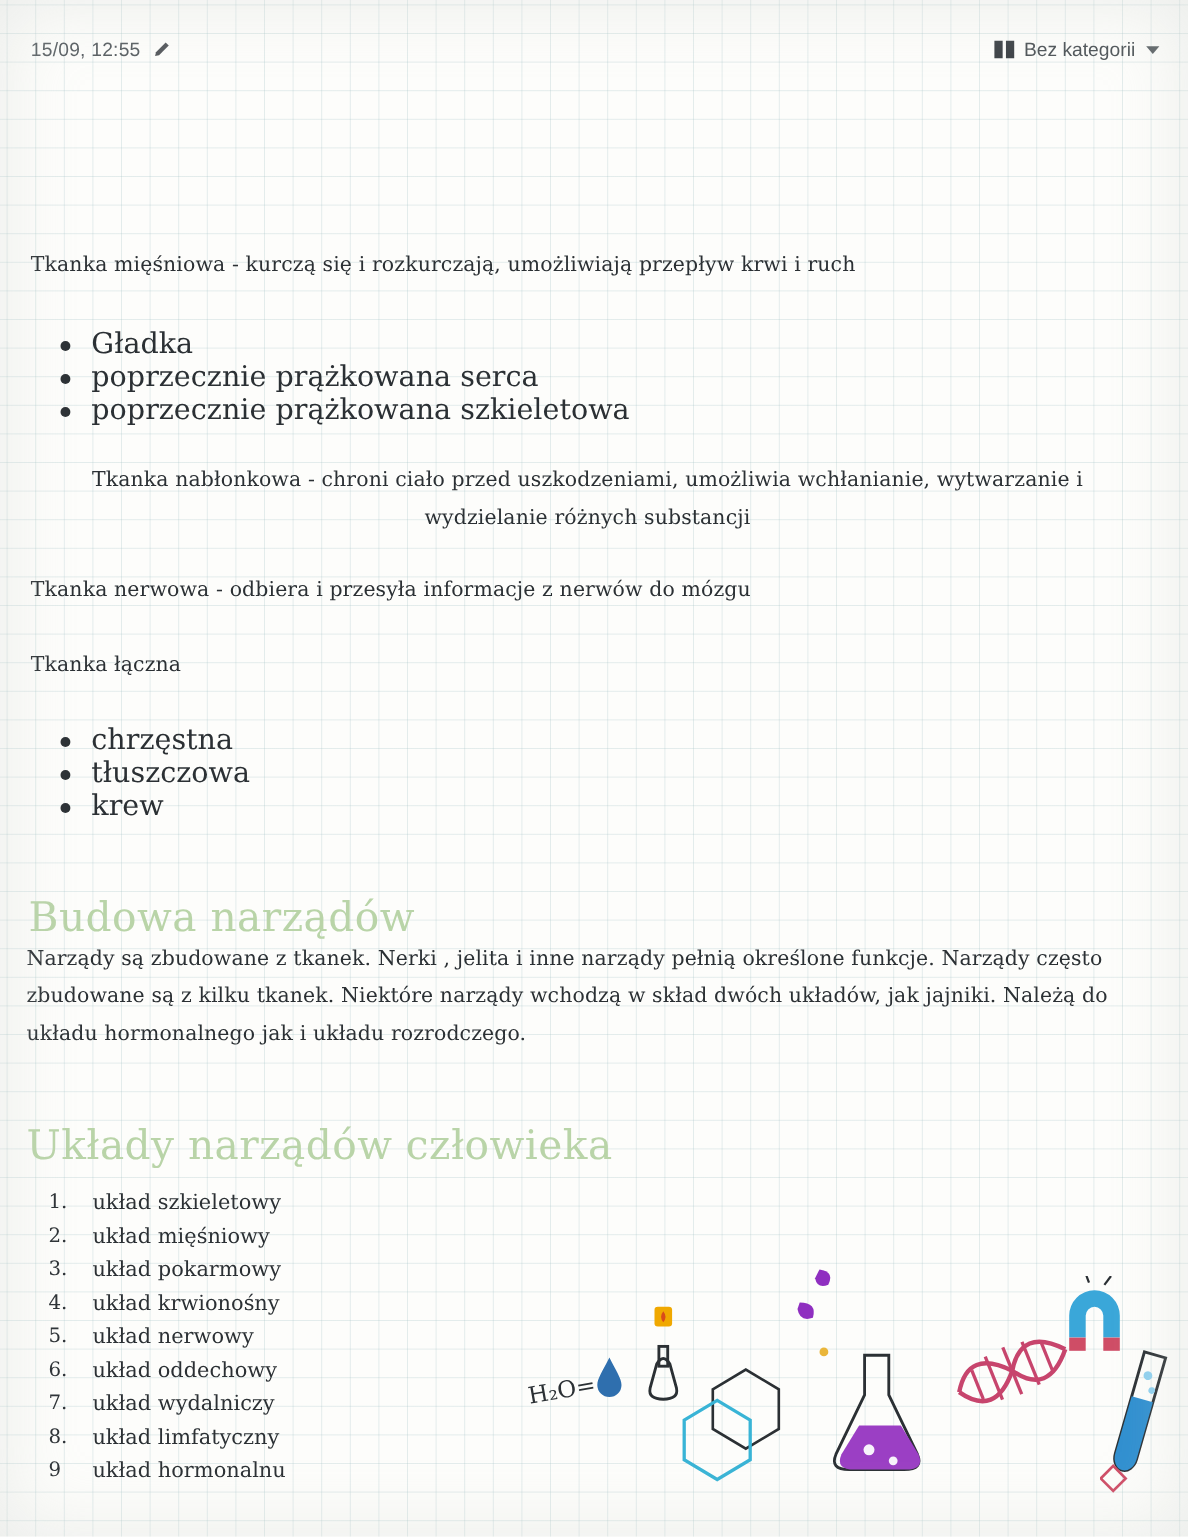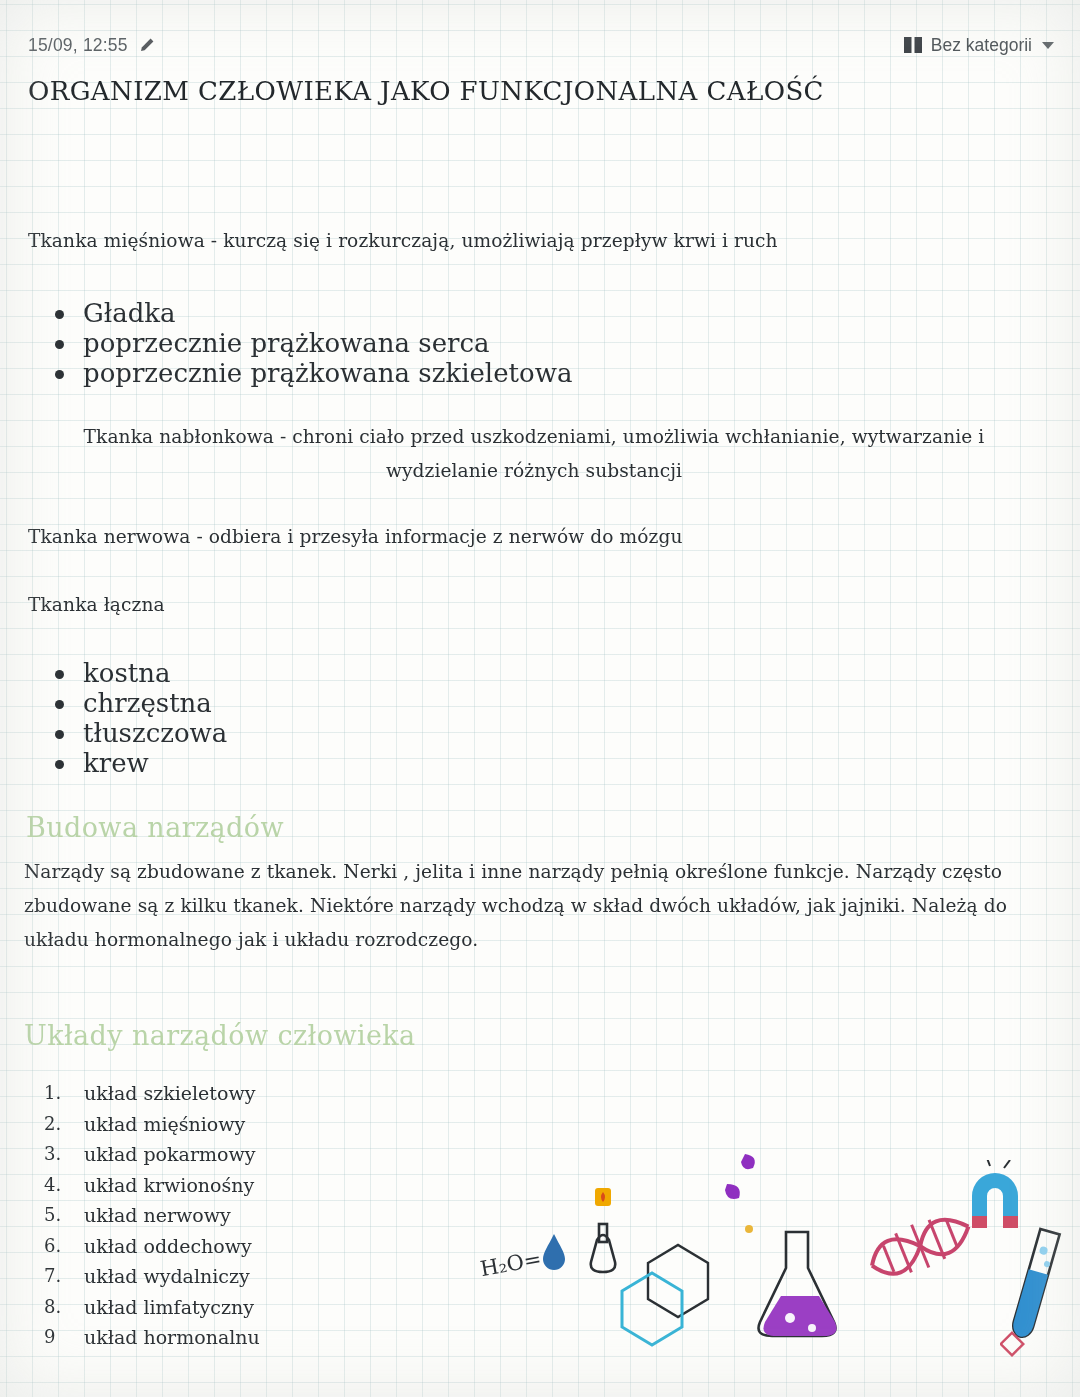--- a/index.html
+++ b/index.html
@@ -127,21 +127,21 @@
   .ol li .num {
     position: absolute;
     left: 20px;
     width: 28px;
     text-align: left;
     font-size: 18px;
   }
   .heading-green {
     position: absolute;
     font-family: "DejaVu Serif", serif;
-    font-size: 27px;
+    font-size: 37px;
     color: #b9d4a8;
     letter-spacing: .4px;
     white-space: nowrap;
   }
 
   
   .doodles {
     position: absolute;
     left: 470px;
     top: 1140px;
@@ -178,39 +178,37 @@
           <path d="M1 1h7.5v16H1z" fill="#3d4247"></path>
           <path d="M11.5 1H19v16h-7.5z" fill="#3d4247"></path>
           <rect x="9" y="1" width="1.6" height="16" fill="#fdfdfb"></rect>
         </svg>
       </span>
       <span>Bez kategorii</span>
       <span class="caret"></span>
     </div>
   </div>
 
-  <div class="title">ORGANIZM CZŁOWIEKA JAKO FUNKCJONALNA CAŁOŚĆ</div>
 
 
   <div class="para" style="top:224px; left:28px; width:1010px;">Tkanka mięśniowa - kurczą się i rozkurczają, umożliwiają przepływ krwi i ruch</div>
 
   <ul class="ul" style="top:298px; left:28px; width:700px;">
     <li>Gładka</li>
     <li>poprzecznie prążkowana serca</li>
     <li>poprzecznie prążkowana szkieletowa</li>
   </ul>
 
   <div class="para" style="top:420px; left:28px; width:1012px;text-align:center;">Tkanka nabłonkowa - chroni ciało przed uszkodzeniami, umożliwia wchłanianie, wytwarzanie i wydzielanie różnych substancji</div>
 
   <div class="para" style="top:520px; left:28px; width:1000px;">Tkanka nerwowa - odbiera i przesyła informacje z nerwów do mózgu</div>
 
   <div class="para" style="top:588px; left:28px; width:600px;">Tkanka łączna</div>
 
   <ul class="ul" style="top:658px; left:28px; width:600px;">
-    <li>kostna</li>
     <li>chrzęstna</li>
     <li>tłuszczowa</li>
     <li>krew</li>
   </ul>
 
   <div class="heading-green" style="top:812px; left:26px;">Budowa narządów</div>
 
   <div class="para" style="top:855px; left:24px; width:1022px;">Narządy są zbudowane z tkanek. Nerki , jelita i inne narządy pełnią określone funkcje. Narządy często zbudowane są z kilku tkanek. Niektóre narządy wchodzą w skład dwóch układów, jak jajniki. Należą do układu hormonalnego jak i układu rozrodczego.</div>
 
   <div class="heading-green" style="top:998px; left:24px;margin-top:22px;">Układy narządów człowieka</div>

